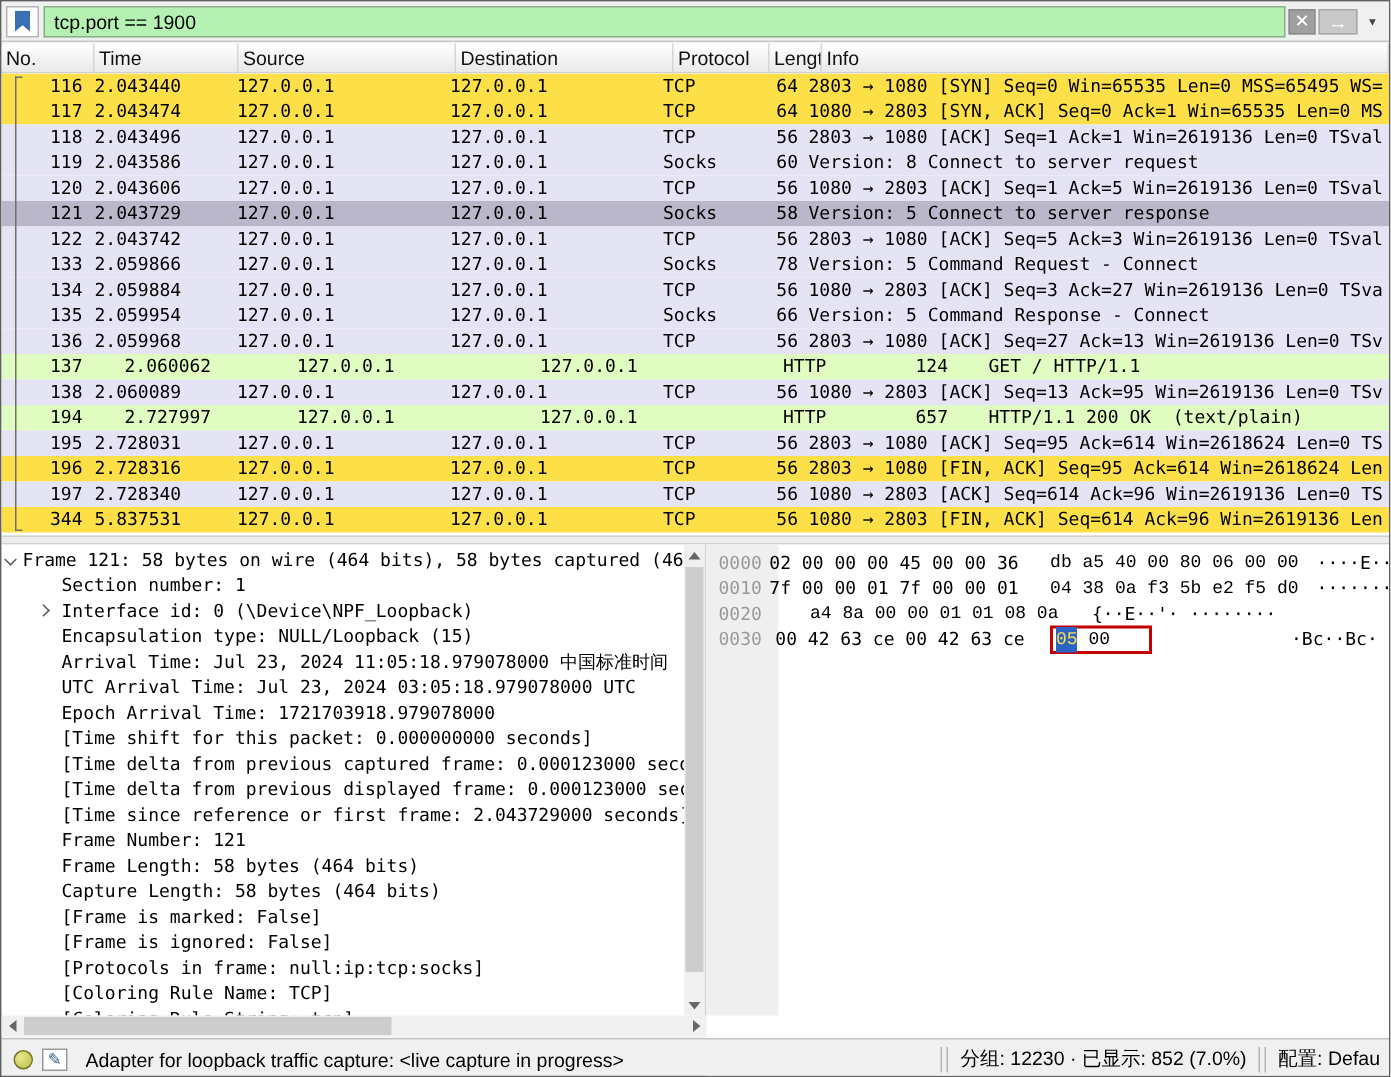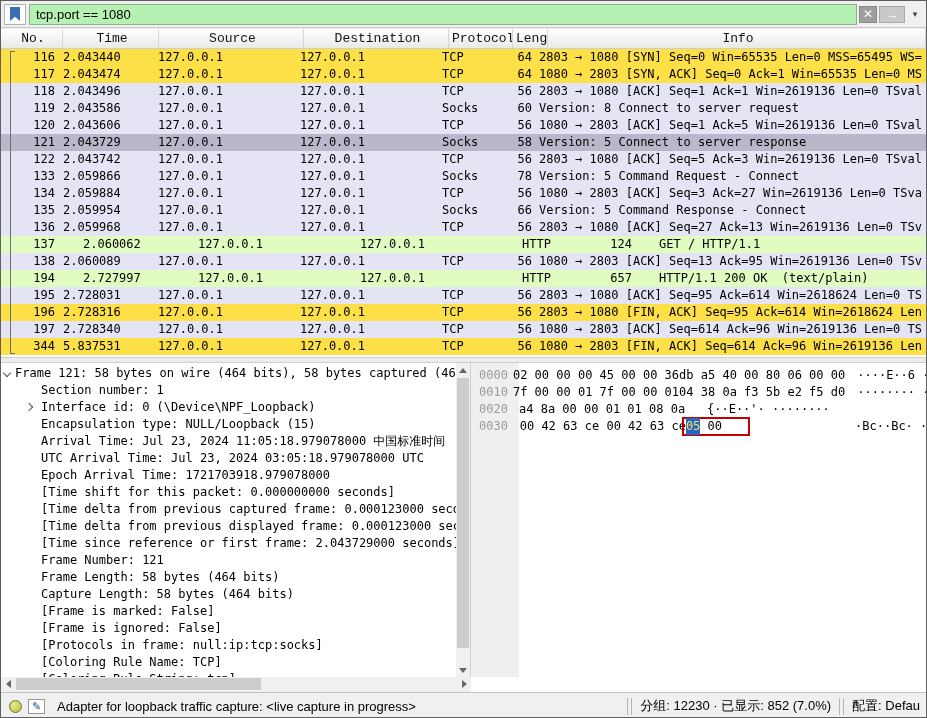--- a/index.html
+++ b/index.html
@@ -25,21 +25,21 @@
                font-size:12px; font-weight:bold; }
   .apply-btn { width:26px; background:#c9c9c9; border:1px solid #a8a8a8; color:#fff;
                font-size:13px; font-weight:bold; }
   .dd-btn { width:16px; color:#444; font-size:9px; }
 
   
   .plist-header { position:absolute; left:0; top:28px; width:100%; height:20px;
                   background:linear-gradient(#ffffff,#e9e9e9);
                   border-bottom:1px solid #cfcfcf; display:flex; font-size:13px; color:#111; }
   .hcell { border-right:1px solid #d6d6d6; padding:2px 0 0 3px; overflow:hidden;
-           white-space:pre; text-align:center;font-family:Liberation Mono, monospace; }
+           white-space:pre; text-align:left; }
   .packet-rows { position:absolute; left:0; top:48px; width:100%; height:308px;
                  background:#ffffff; overflow:hidden;
                  font-family:"DejaVu Sans Mono","Liberation Mono",monospace; font-size:12px; }
   .prow { display:flex; height:17px; line-height:17px; overflow:hidden; }
   .pcell { white-space:pre; overflow:hidden; }
   .c-no   { width:58px; text-align:right; padding-right:4px; }
   .c-time { width:96px; padding-left:4px; }
   .c-src  { width:142px; padding-left:3px; }
   .c-dst  { width:142px; padding-left:3px; }
   .c-proto{ width:64px; padding-left:3px; }
@@ -91,21 +91,21 @@
 
   
   .hex-pane { position:relative; flex:1; height:395px; background:#fff; overflow:hidden; }
   .hex-gutter { position:absolute; left:0; top:0; width:48px; height:314px; background:#efefef; }
   .hex-rows { position:absolute; left:0; top:0; width:100%; height:314px; overflow:hidden;
               font-family:"DejaVu Sans Mono","Liberation Mono",monospace; font-size:12px;
               padding-top:4px; }
   .hrow { display:flex; height:17px; line-height:17px; white-space:pre; }
   .hoff { width:48px; color:#9a9a9a; padding-left:8px; }
   .hg1 { margin-left:5px; width:168px; }
-  .hg2 { margin-left:0; width:176px; display:flex; align-items:center; }
+  .hg2 { margin-left:21px; width:176px; display:flex; align-items:center;font-family:Liberation Mono, monospace; }
   .hascii { margin-left:12px; overflow:hidden; }
   .redbox { display:inline-flex; align-items:center; border:2px solid #c40000;
             padding:0 26px 0 2px; margin-left:-4px; height:19px; }
   .selbyte { background:#2a65c5; color:#fde047; }
 
   
   .status-bar { position:absolute; left:0; top:691px; width:100%; height:27px;
                 background:#f0f0f0; border-top:1px solid #c4c4c4;
                 display:flex; align-items:center; font-size:13px; color:#000; padding:0 6px; }
   .cap-circle { width:13px; height:13px; border-radius:50%; margin:0 6px 0 2px;
@@ -123,21 +123,21 @@
 </head>
 <body>
 
 <div class="window">
 
   <div class="filter-bar">
     <div class="bm-btn">
       <div class="bm-shape"></div>
     </div>
     <div class="filter-field">
-      <span class="filter-text">tcp.port == 1080</span>
+      <span class="filter-text">tcp.port == 1900</span>
     </div>
     <div class="fbtn clear-btn">
       <span>✕</span>
     </div>
     <div class="fbtn apply-btn">
       <span>→</span>
     </div>
     <div class="fbtn dd-btn">
       <span>▾</span>
     </div>

